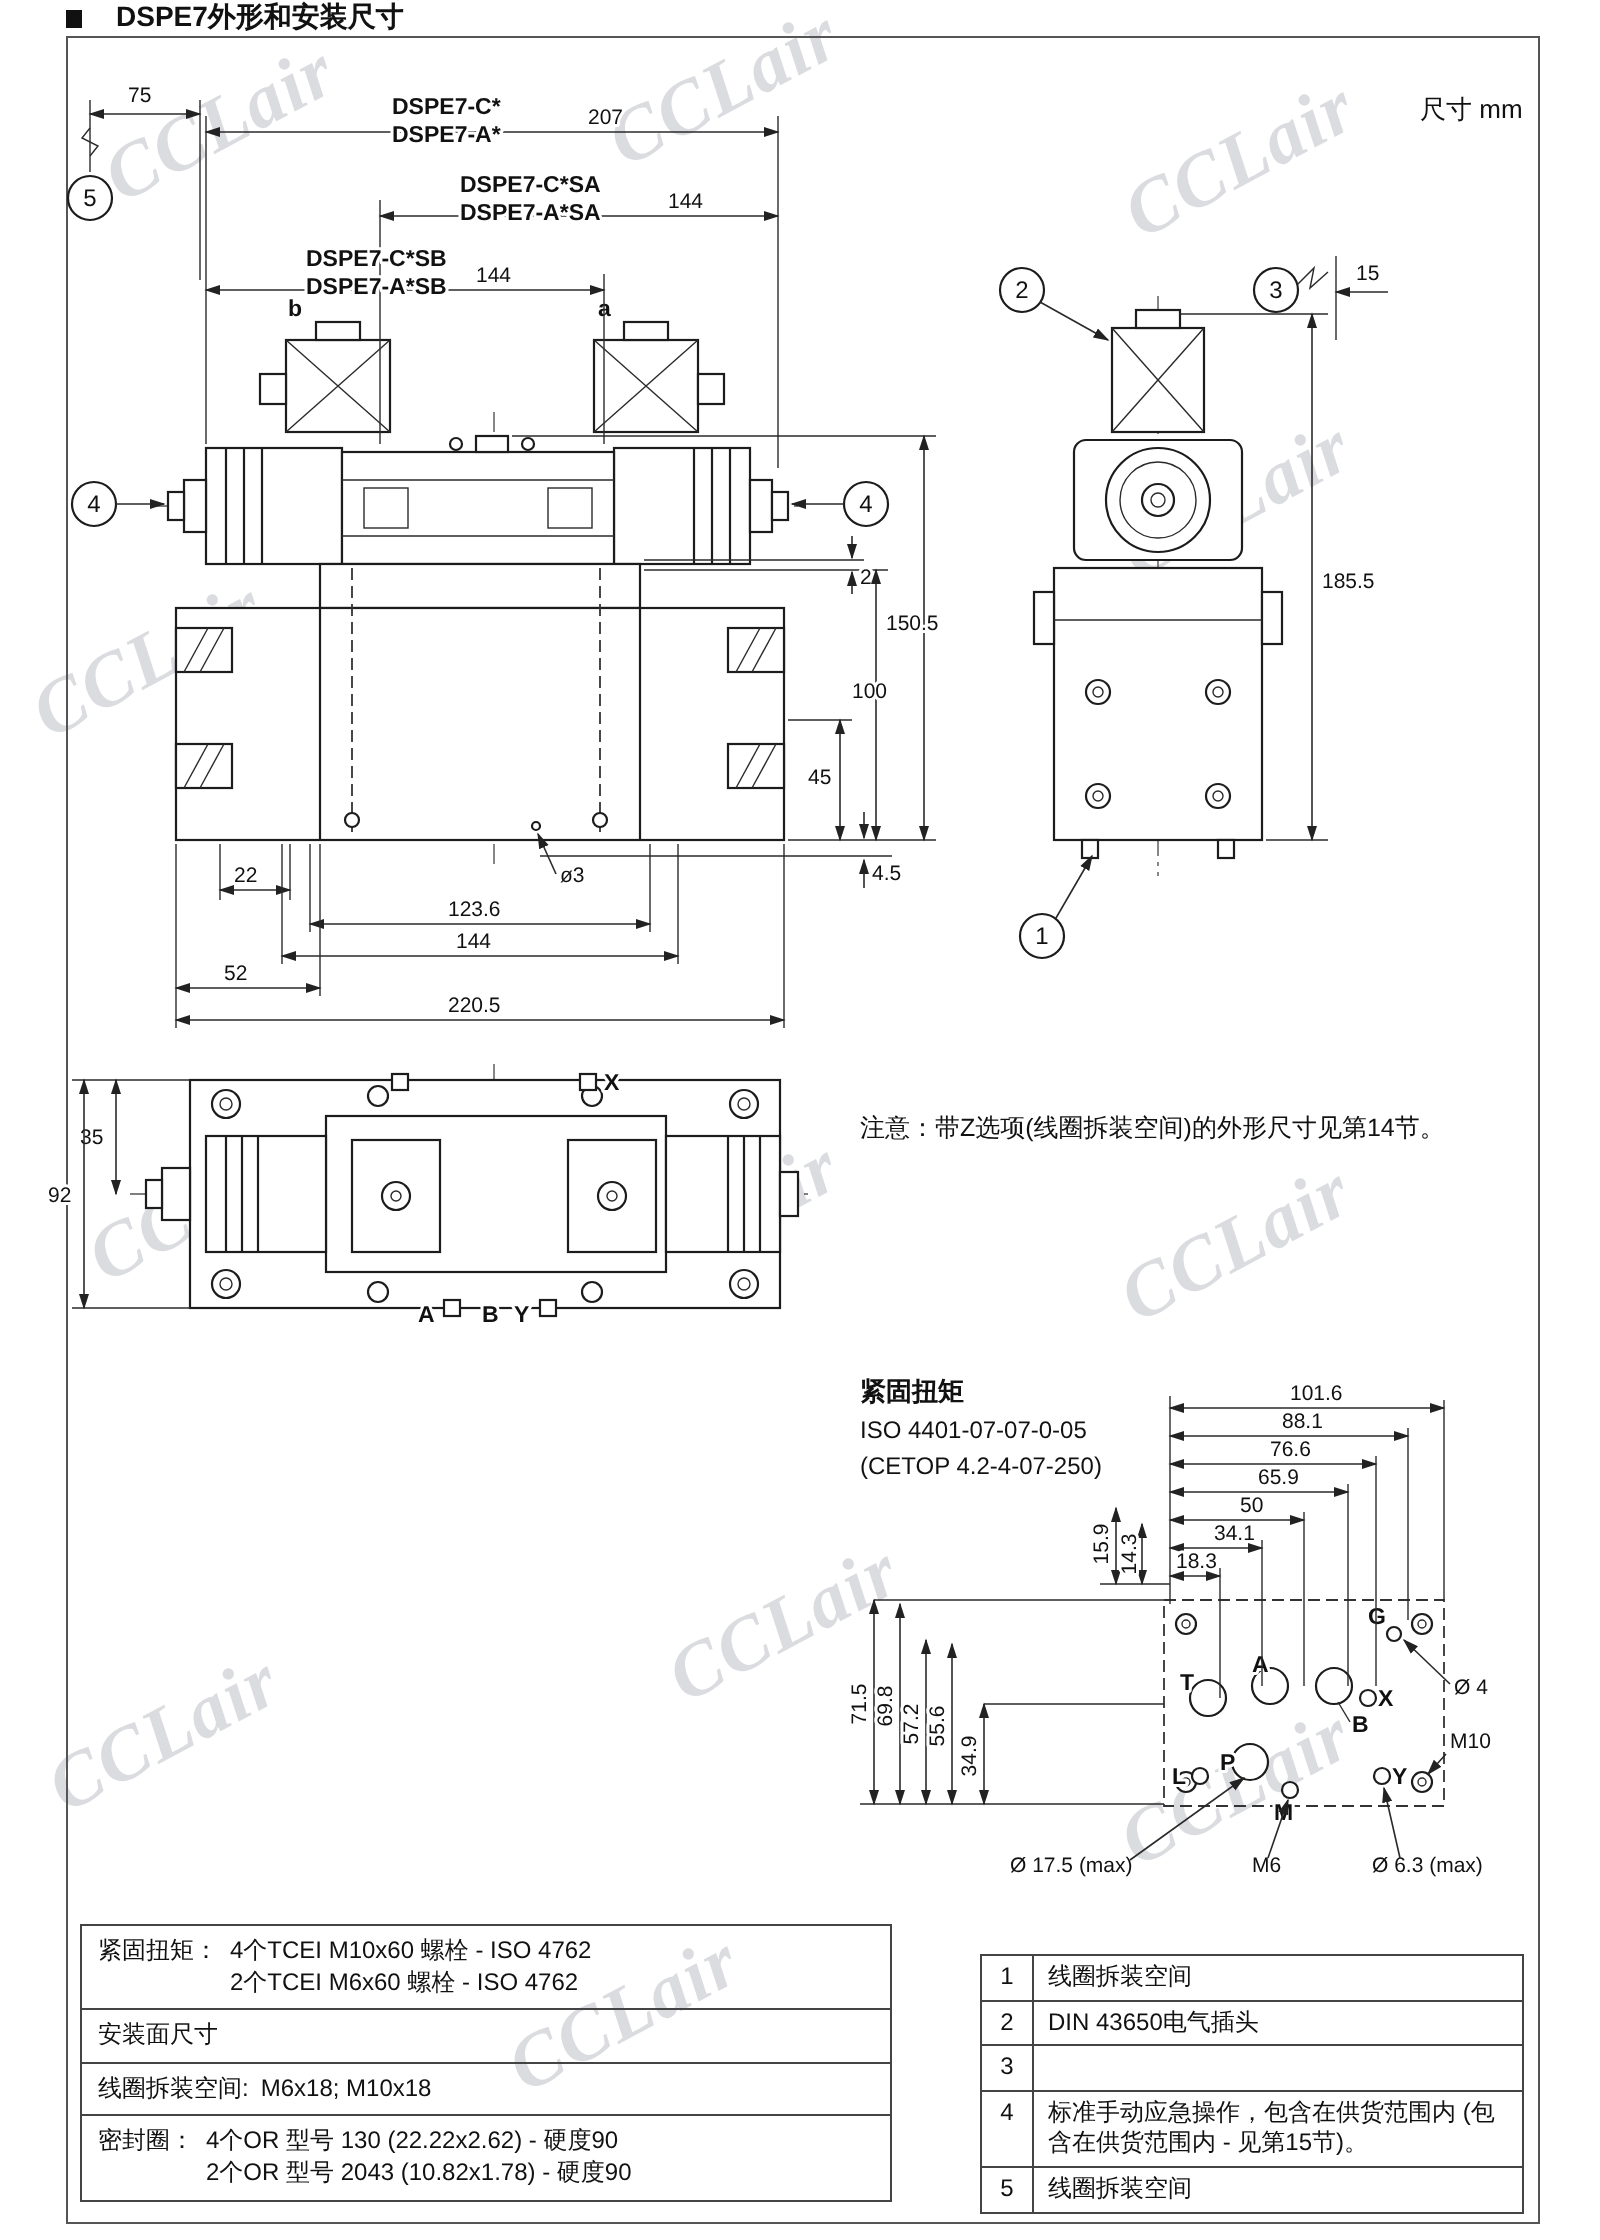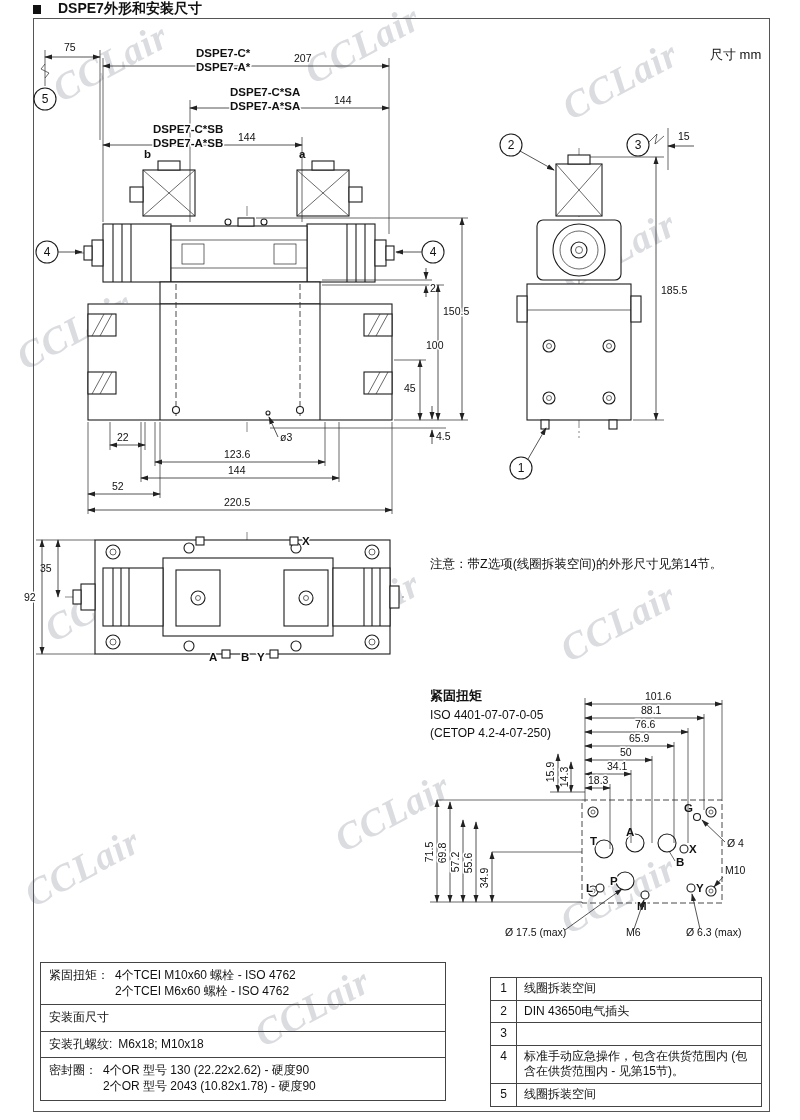--- a/index.html
+++ b/index.html
@@ -418,21 +418,21 @@
       <span class="fast-label">紧固扭矩：</span>
       <span class="fast-lines">
         <span>4个TCEI M10x60 螺栓 - ISO 4762</span>
         <span>2个TCEI M6x60 螺栓 - ISO 4762</span>
       </span>
     </div>
     <div class="fast-row">
       <span class="fast-label">安装面尺寸</span>
     </div>
     <div class="fast-row">
-      <span class="fast-label">安装孔螺纹:</span>
+      <span class="fast-label">线圈拆装空间:</span>
       <span class="fast-lines">
         <span>M6x18; M10x18</span>
       </span>
     </div>
     <div class="fast-row">
       <span class="fast-label">密封圈：</span>
       <span class="fast-lines">
         <span>4个OR 型号 130 (22.22x2.62) - 硬度90</span>
         <span>2个OR 型号 2043 (10.82x1.78) - 硬度90</span>
       </span>

